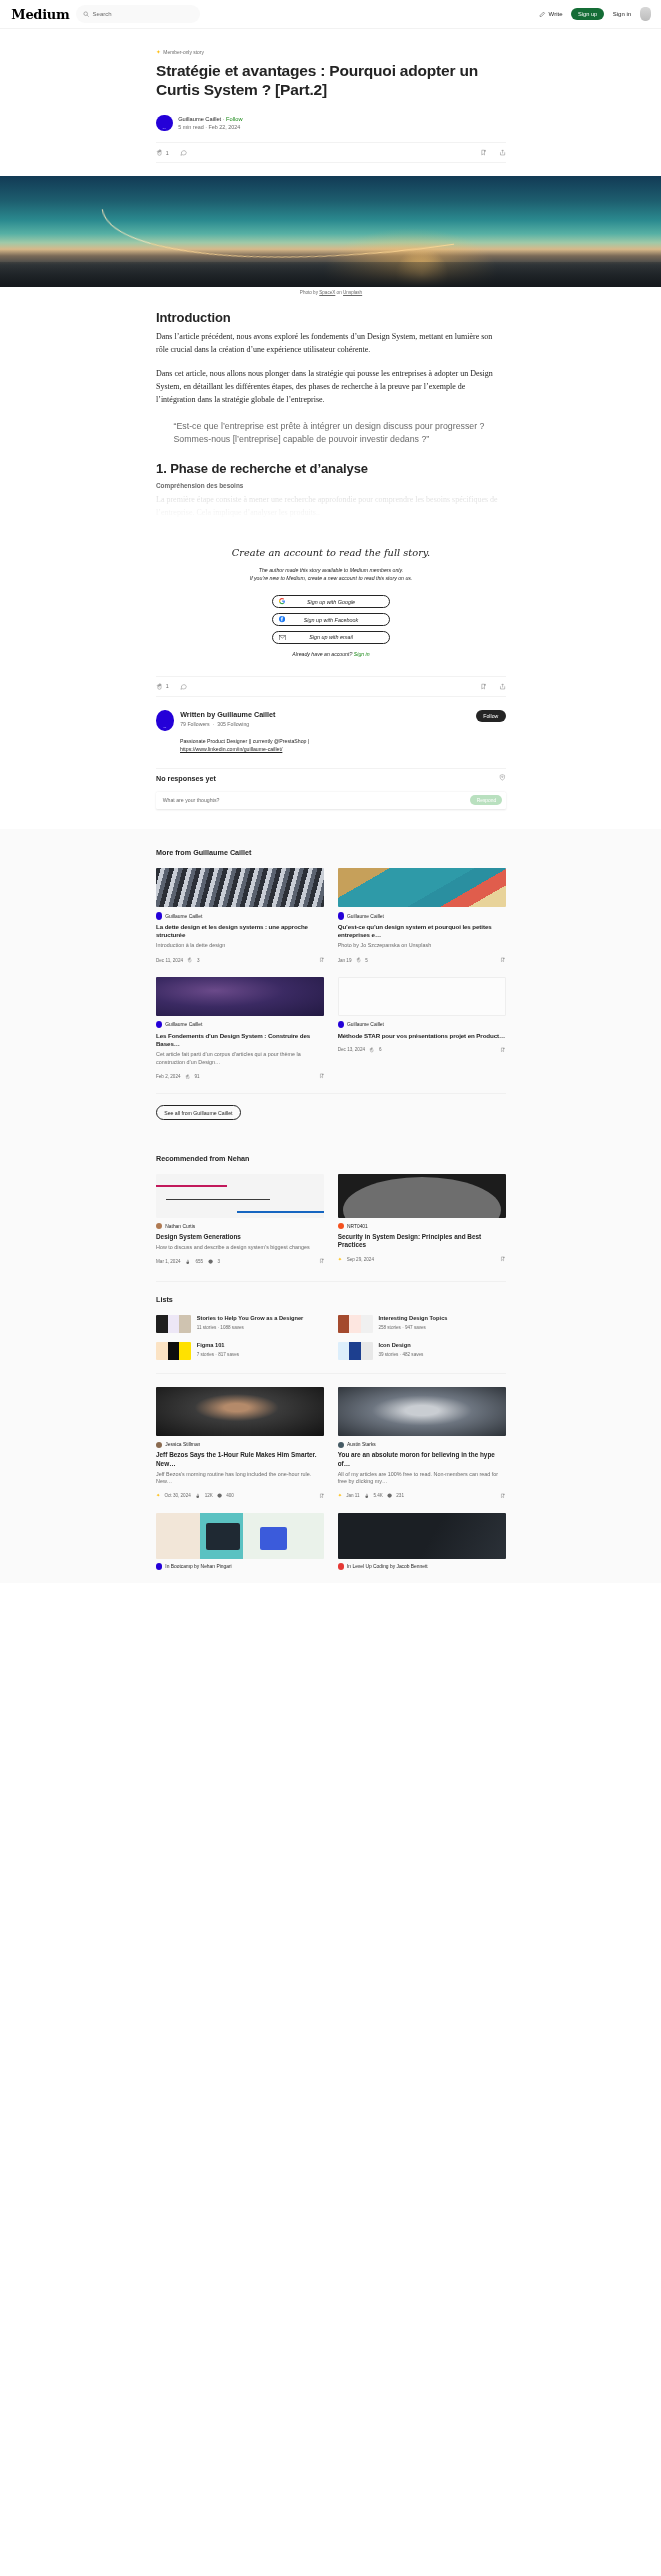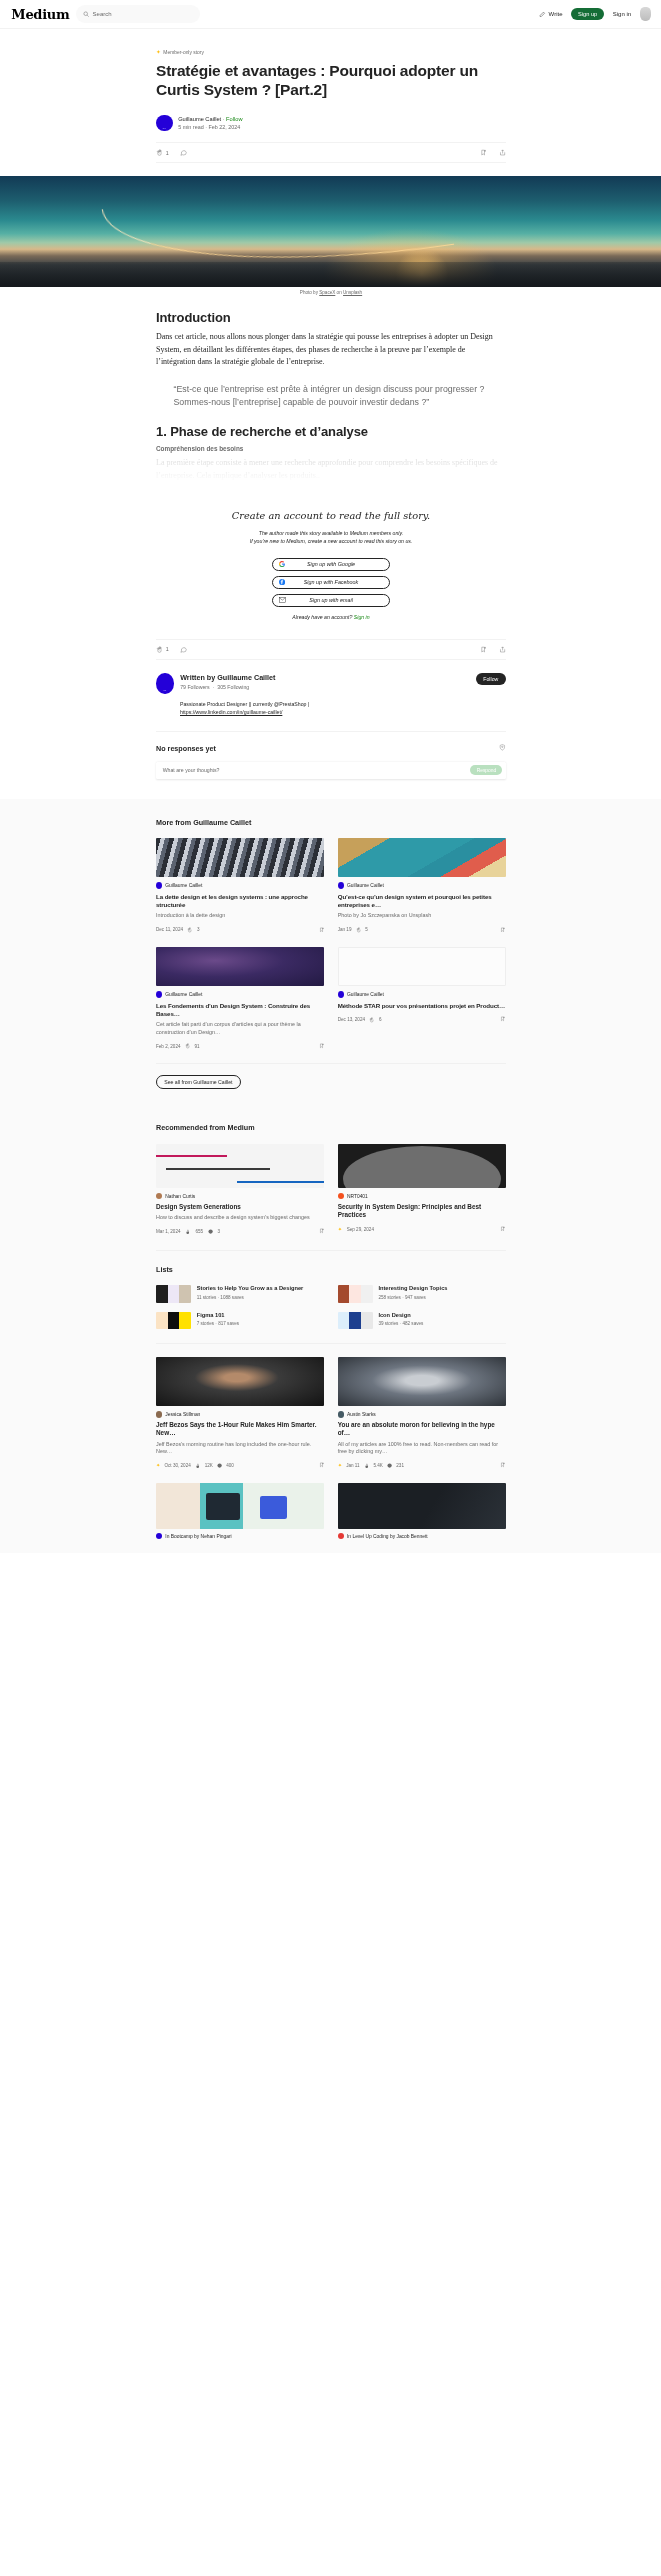--- a/index.html
+++ b/index.html
@@ -203,21 +203,21 @@
   .author-stats { font-size: 5.2px; color: #6b6b6b; }
   .follow-pill {
     background: #242424; color: #fff; border: none;
     border-radius: 51px; font-size: 5.2px; padding: 3.1px 7.7px; cursor: pointer;
   }
   .author-bio { width: 350px; margin: 6.2px auto 0; padding-left: 24px; font-size: 5.2px; color: #242424; line-height: 1.6; }
   .author-bio a { color: #242424; }
 
   
   .resp-sep { width: 350px; margin: 14.4px auto 0; border-top: 0.5px solid #f2f2f2; }
-  .responses { width: 350px; margin: 12px auto 0; }
+  .responses { width: 350px; margin: 5px auto 0; }
   .resp-head { display: flex; align-items: center; }
   .resp-head h3 { font-size: 7.2px; font-weight: 700; }
   .resp-head .ic { margin-left: auto; color: #6b6b6b; }
   .resp-box {
     margin-top: 8.8px; height: 17px; background: #fff;
     box-shadow: 0 0.5px 2.1px rgba(0,0,0,.10);
     border-radius: 1.5px; display: flex; align-items: center; padding: 0 3.6px 0 6.7px;
   }
   .resp-box .ph { font-size: 5.2px; color: #6b6b6b; }
   .respond-btn {
@@ -364,20 +364,21 @@
 </div>
 <div class="photo-credit">
   <span>Photo by</span>
   <a href="#">SpaceX</a>
   <span>on</span>
   <a href="#">Unsplash</a>
 </div>
 
 <div class="body-col">
   <h2 class="sec">Introduction</h2>
+  <p class="para">Dans l’article précédent, nous avons exploré les fondements d’un Design System, mettant en lumière son rôle crucial dans la création d’une expérience utilisateur cohérente.</p>
   <p class="para">Dans cet article, nous allons nous plonger dans la stratégie qui pousse les entreprises à adopter un Design System, en détaillant les différentes étapes, des phases de recherche à la preuve par l’exemple de l’intégration dans la stratégie globale de l’entreprise.</p>
   <blockquote class="pull">“Est-ce que l’entreprise est prête à intégrer un design discuss pour progresser ? Sommes-nous [l’entreprise] capable de pouvoir investir dedans ?”</blockquote>
   <h2 class="sec">1. Phase de recherche et d’analyse</h2>
   <h3 class="subsec">Compréhension des besoins</h3>
   <p class="faded">La première étape consiste à mener une recherche approfondie pour comprendre les besoins spécifiques de l’entreprise. Cela implique d’analyser les produits..</p>
 </div>
 
 <div class="paywall">
   <h2>Create an account to read the full story.</h2>
   <p class="sub">
@@ -584,21 +585,21 @@
     </div>
 
     <div class="seeall-wrap">
       <button class="seeall">See all from Guillaume Caillet</button>
     </div>
   </div>
 </div>
 
 <div class="grey" style="margin-top:0;padding-top:20.6px;">
   <div class="grey-inner">
-    <div class="sec-title">Recommended from Medium</div>
+    <div class="sec-title">Recommended from Nehan</div>
 
     <div class="rec-grid">
       <div class="rec">
         <div class="thumb" style="background:#f4f4f4;position:relative;">
           <div style="position:absolute;left:0;top:26%;width:42%;height:1.5px;background:#c2185b;"></div>
           <div style="position:absolute;left:6%;top:56%;width:62%;height:1.5px;background:#3a3a3a;"></div>
           <div style="position:absolute;left:48%;top:85%;width:52%;height:1.5px;background:#1565c0;"></div>
         </div>
         <div class="who">
             <span class="mini-av-img" style="background:#b07a52;"></span>

